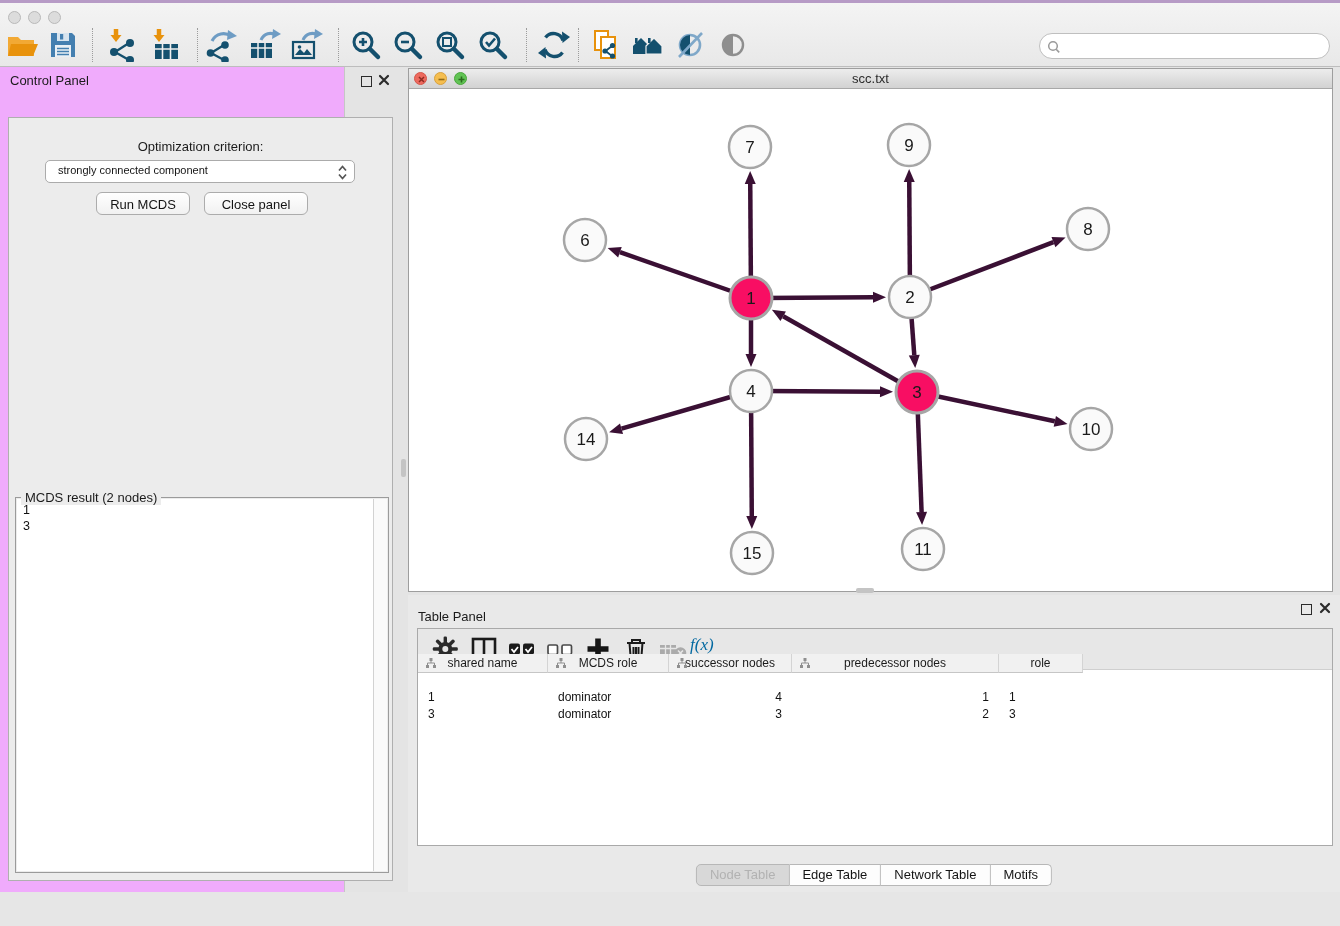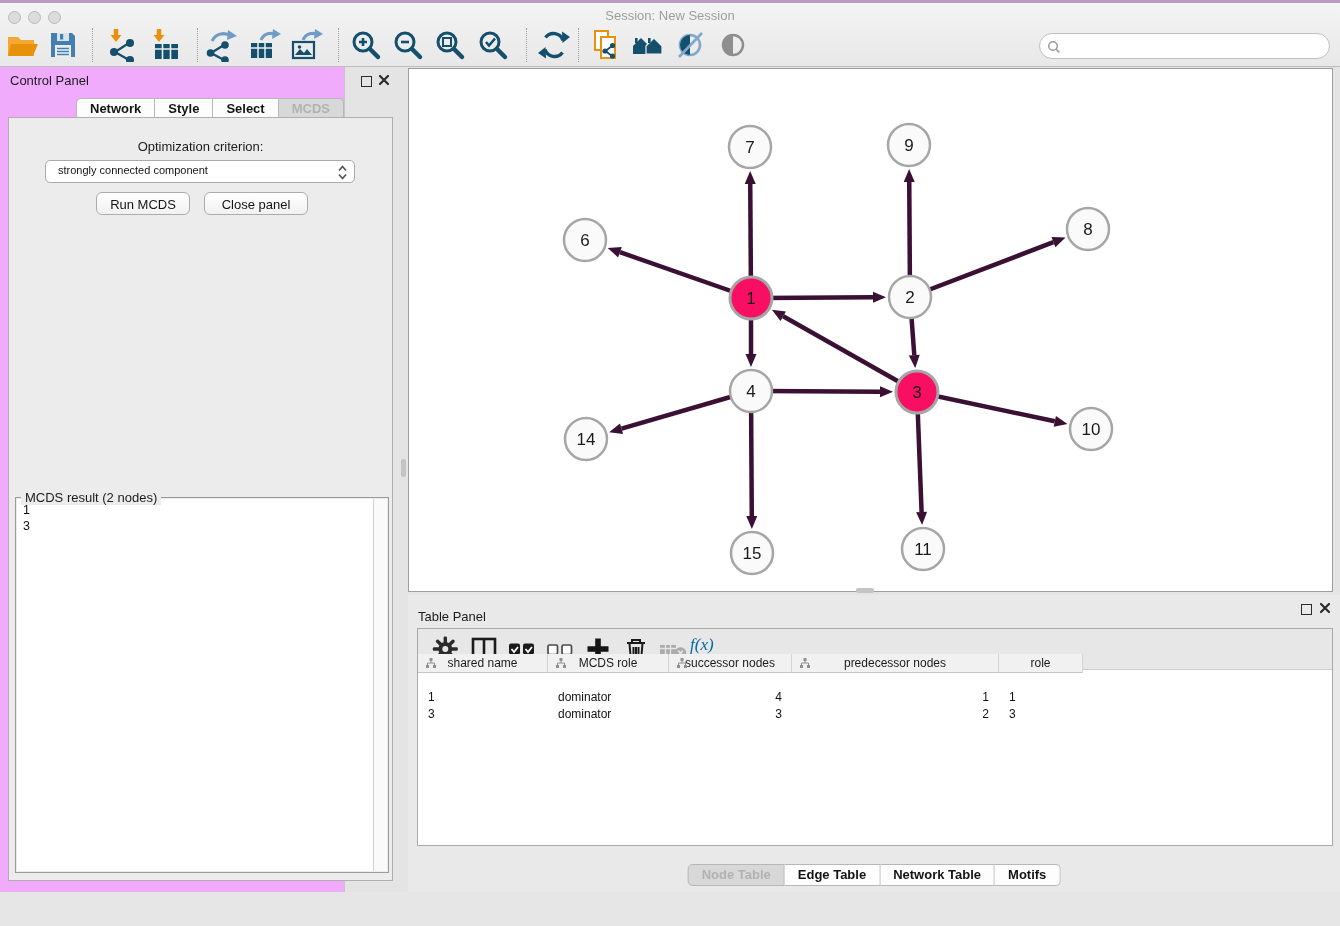--- a/index.html
+++ b/index.html
@@ -55,40 +55,39 @@
   .tp-toolbar{position:absolute;left:0;top:0;right:0;height:40px;background:#E7E7E7;border-bottom:1px solid #CFCFCF;}
   .tpicon{position:absolute;top:4px;width:32px;height:32px;}
   .fx{position:absolute;left:272px;top:6px;font-family:"Liberation Serif",serif;font-style:italic;font-size:17px;color:#0369a1;}
   .thead{position:absolute;left:0;top:25px;right:0;height:19px;display:flex;}
   .th{position:relative;height:19px;background:#F1F1F1;border-right:1px solid #D4D4D4;border-bottom:1px solid #C6C6C6;box-sizing:border-box;font-size:12px;color:#1B1B1B;text-align:center;line-height:18px;}
   .th svg{position:absolute;left:7px;top:3px;}
   .tbody{position:absolute;left:0;top:60px;right:0;}
   .tr{display:flex;height:17px;}
   .td{height:17px;font-size:12px;color:#111;line-height:16px;box-sizing:border-box;}
   .tp-tabs{left:50%;transform:translateX(-50%);top:269px;}
-  .tp-tabs .seg-tab{font-weight:700;}
+  .tp-tabs .seg-tab{font-weight:400;}
   
   .footer{position:absolute;left:0;top:892px;width:1340px;height:34px;background:#ECECEC;border-top:1px solid #C3C3C3;box-sizing:border-box;}
   .sq-btn{position:absolute;left:11px;top:4px;width:26px;height:26px;background:#FBFBFB;border:1px solid #B2B2B2;border-radius:3px;box-sizing:border-box;}
   .sq-btn svg{position:absolute;left:4px;top:4px;}
   .memory-btn{position:absolute;left:1260px;top:7px;width:74px;height:23px;background:#FBFBFB;border:1px solid #B9B9B9;border-radius:4px;box-sizing:border-box;}
   .memory-btn .dot{position:absolute;left:7px;top:5.5px;width:11px;height:11px;border-radius:50%;background:#1FA83C;}
   .memory-btn .lbl{position:absolute;left:23px;top:3px;font-size:12.5px;color:#111;}
 </style>
 </head>
 <body>
 
 <div id="root">
   <div class="top-strip"></div>
 
   <div class="chrome">
     <span class="tl gray" style="left:8px"></span>
     <span class="tl gray" style="left:28px"></span>
     <span class="tl gray" style="left:48px"></span>
-    <div class="win-title">Session: New Session</div>
 
     <svg class="tbicon" style="left:5px" viewBox="0 0 34 34">
       <path d="M3 9h10l3 3h13v16H3z" fill="#F2A934"></path>
         <path d="M6 16h27l-5 12H3z" fill="#E8920C"></path>
     </svg>
     <svg class="tbicon" style="left:46px" viewBox="0 0 34 34">
       <path d="M5 5h21l3 3v21H5z" fill="#447FB0"></path>
         <rect x="11" y="5" width="12" height="8" fill="#D7E4EF"></rect>
         <rect x="14" y="6" width="3.2" height="5.5" fill="#447FB0"></rect>
         <rect x="9" y="17" width="16" height="12" fill="#E9EFF5"></rect>
@@ -205,26 +204,20 @@
   </div>
 
   <div class="workspace">
 
     <div class="control-panel">
       <div class="panel-title">Control Panel</div>
       <span class="float-ic" style="left:361px"></span>
       <svg class="close-ic" style="left:378px" width="12" height="12" viewBox="0 0 12 12">
         <path d="M2 2l8 8M10 2l-8 8" stroke="#2B2B2B" stroke-width="2.2" stroke-linecap="round"></path>
       </svg>
-      <div class="seg-tabs cp-tabs" id="ctrl-tabs">
-          <span class="seg-tab">Network</span>
-          <span class="seg-tab">Style</span>
-          <span class="seg-tab">Select</span>
-          <span class="seg-tab selected">MCDS</span>
-        </div>
 
       <div class="cp-content">
         <div class="opt-label">Optimization criterion:</div>
         <div class="dropdown">
           <span class="val">strongly connected component</span>
           <svg width="11" height="17" viewBox="0 0 11 17">
             <path d="M2 6.5L5.5 2.5 9 6.5" fill="none" stroke="#555" stroke-width="1.7"></path>
             <path d="M2 10.5L5.5 14.5 9 10.5" fill="none" stroke="#555" stroke-width="1.7"></path>
           </svg>
         </div>
@@ -236,20 +229,38 @@
             <pre id="result-lines">1
 3</pre>
             <div class="scrolltrack"></div>
           </div>
           <div class="legend">MCDS result (2 nodes)</div>
         </div>
       </div>
     </div>
 
     <div class="net-window">
+      <div class="net-titlebar">
+        <span class="tl2" style="left:5px;background:#ED6A5E;border:1px solid #D5554A">
+          <svg width="11" height="11" viewBox="0 0 11 11" style="position:absolute;left:1px;top:1px">
+              <path d="M3 3l5 5M8 3l-5 5" stroke="#8E2B22" stroke-width="1.5"></path>
+            </svg>
+        </span>
+        <span class="tl2" style="left:25px;background:#F5BE4F;border:1px solid #D9A13D">
+          <svg width="11" height="11" viewBox="0 0 11 11" style="position:absolute;left:1px;top:1px">
+              <path d="M2.5 5.5h6" stroke="#926A15" stroke-width="1.6"></path>
+            </svg>
+        </span>
+        <span class="tl2" style="left:45px;background:#61C354;border:1px solid #4AA73C">
+          <svg width="11" height="11" viewBox="0 0 11 11" style="position:absolute;left:1px;top:1px">
+              <path d="M5.5 2.5v6M2.5 5.5h6" stroke="#2B6B1E" stroke-width="1.6"></path>
+            </svg>
+        </span>
+        <span class="title">scc.txt</span>
+      </div>
       <svg id="graph-svg" width="923" height="503">
           <line x1="342" y1="210" x2="341.245027739462" y2="95.99918865876514" stroke="#3A1034" stroke-width="4.5"></line>
           <polygon points="341.15893691208345,82.99947372460441 346.74490713468384,95.96276561641267 335.74514834424014,96.0356117011176" fill="#3A1034"></polygon>
           <line x1="342" y1="210" x2="210.92931505845456" y2="164.2042185143998" stroke="#3A1034" stroke-width="4.5"></line>
           <polygon points="198.65685301088945,159.91624984717825 212.7434556484329,159.01202303273763 209.11517446847623,169.39641399606197" fill="#3A1034"></polygon>
           <line x1="342" y1="210" x2="464.00073175314213" y2="209.2326998002947" stroke="#3A1034" stroke-width="4.5"></line>
           <polygon points="477.0004746506868,209.15094041100198 464.03532226399676,214.732591026179 463.9661412422875,203.73280857441043" fill="#3A1034"></polygon>
           <line x1="342" y1="210" x2="342" y2="266" stroke="#3A1034" stroke-width="4.5"></line>
           <polygon points="342,279 336.5,266 347.5,266" fill="#3A1034"></polygon>
           <line x1="501" y1="209" x2="500.2434157848608" y2="93.99919929884538" stroke="#3A1034" stroke-width="4.5"></line>

